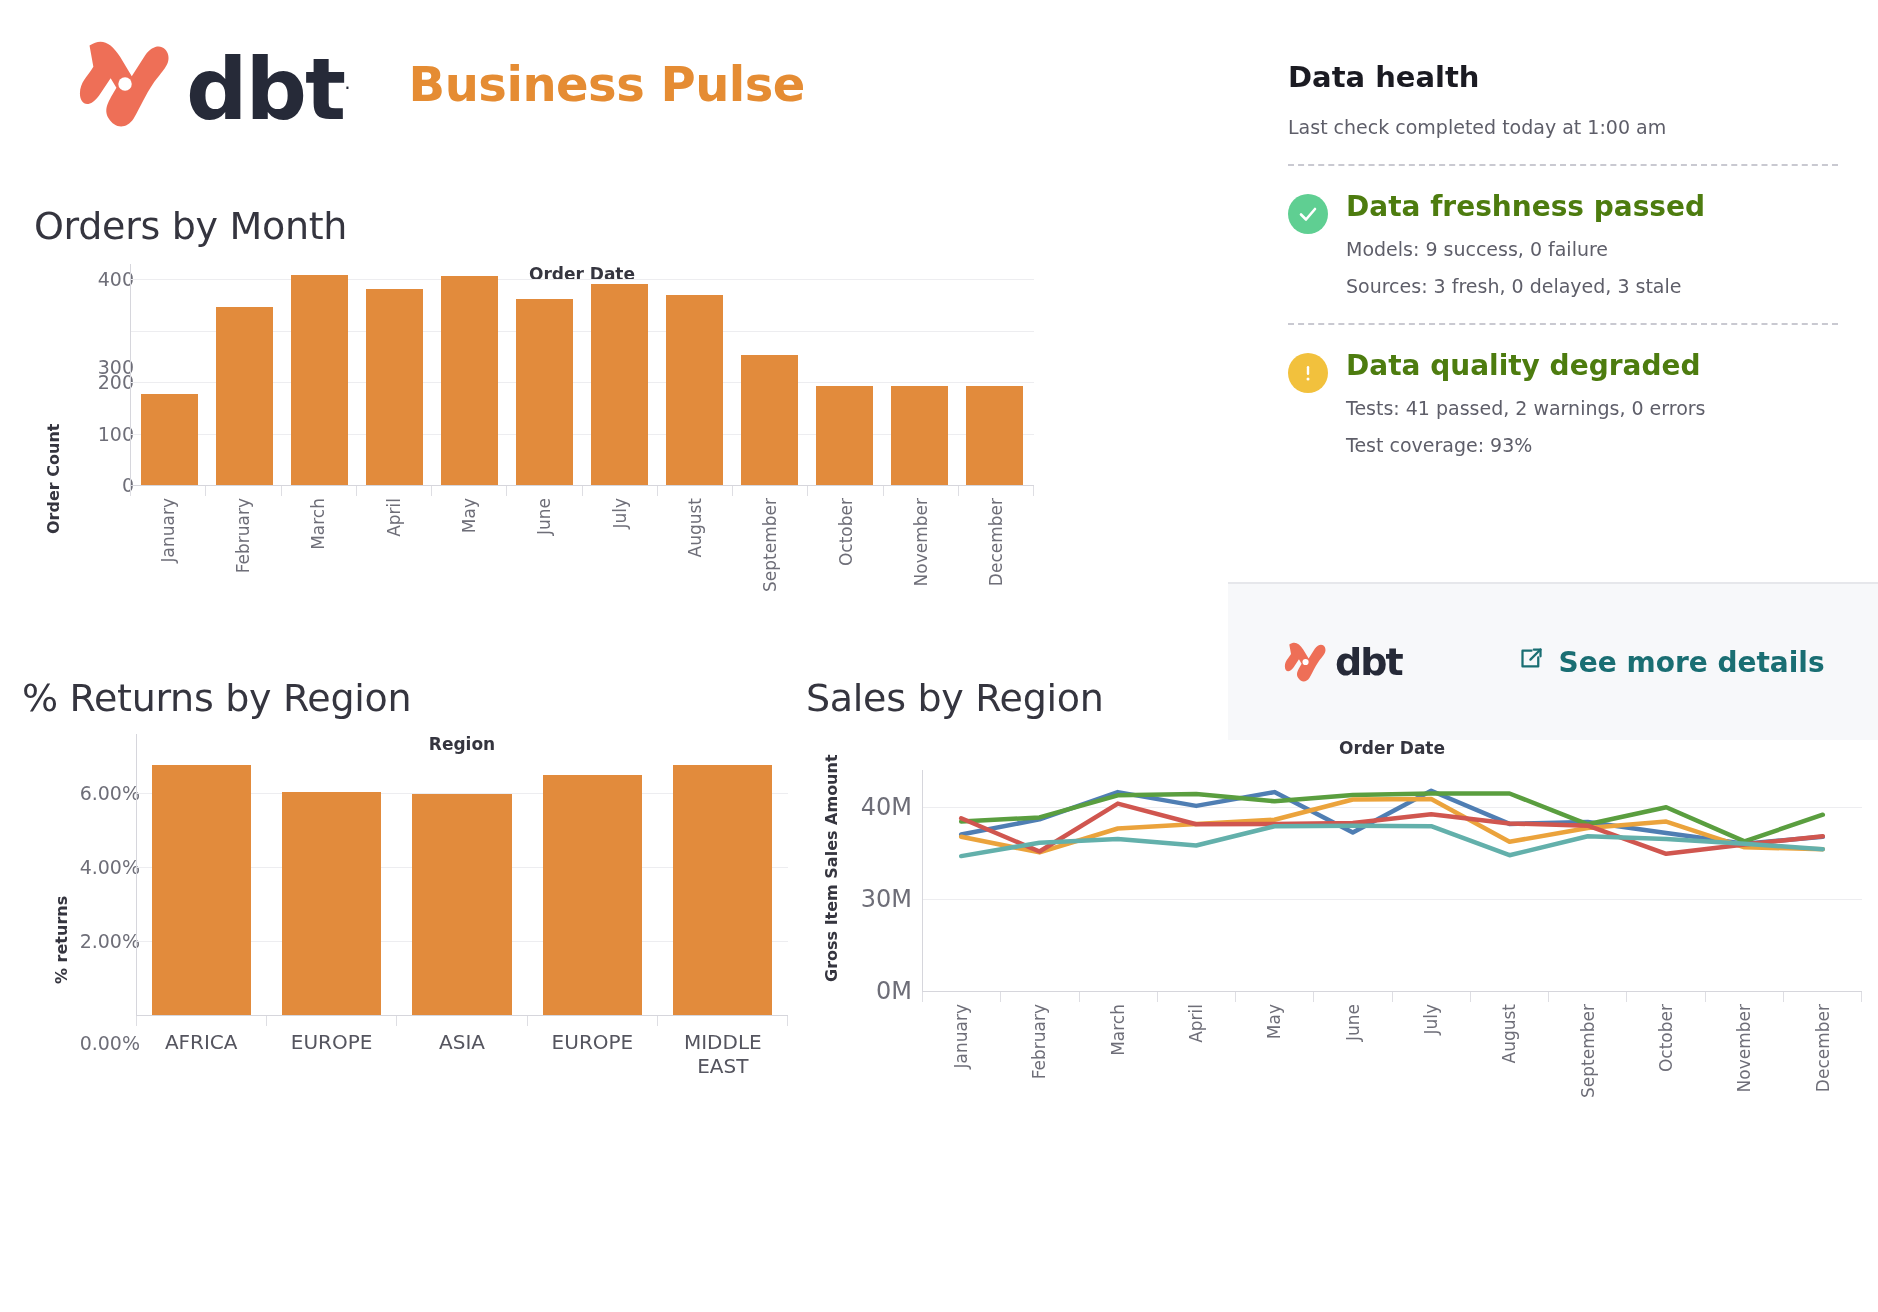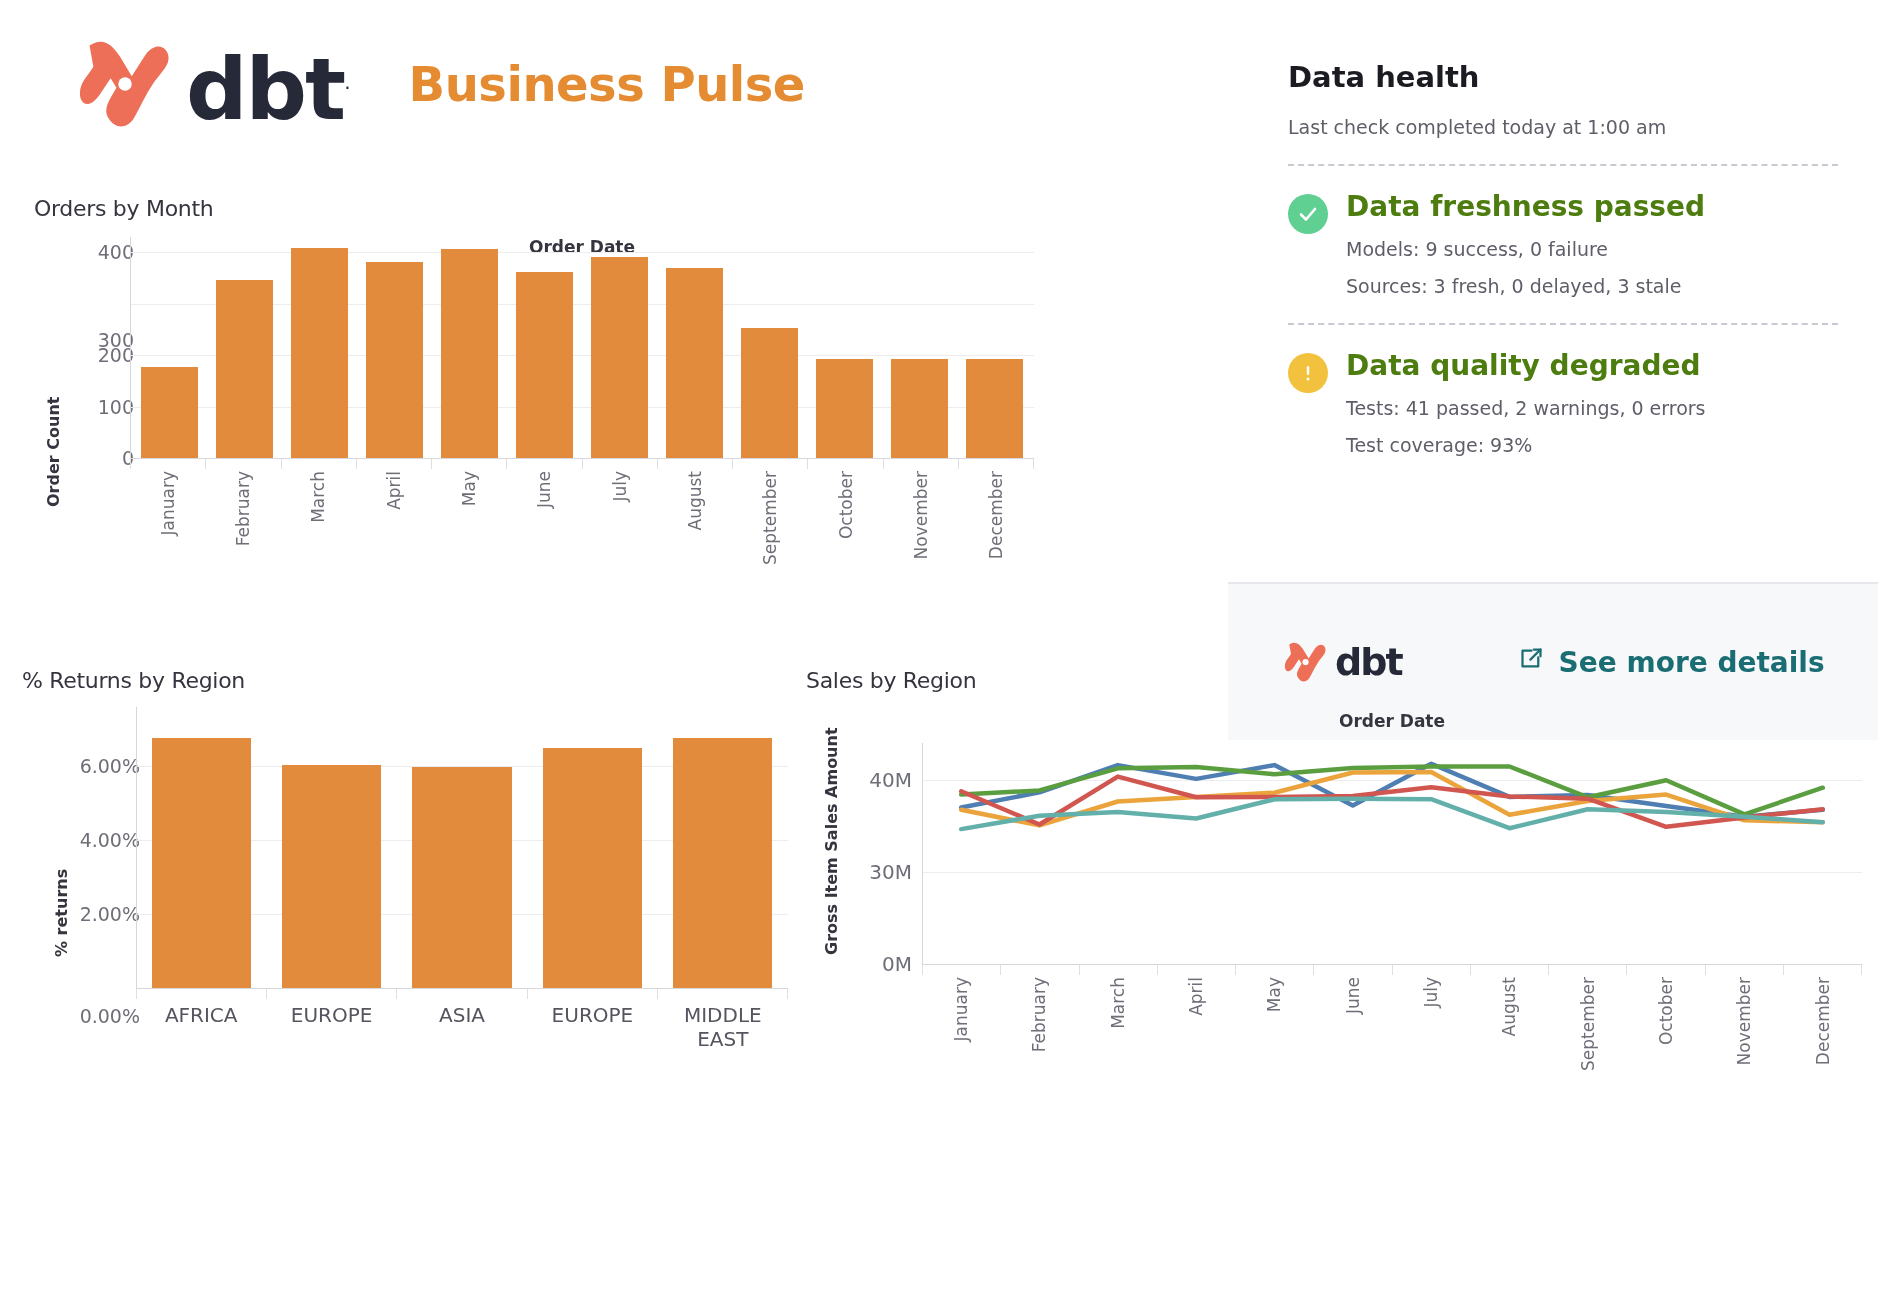--- a/index.html
+++ b/index.html
@@ -16,21 +16,21 @@
   
   #header { position: absolute; left: 78px; top: 36px; display: flex; align-items: center; gap: 60px; }
   .dbt-logo { display: flex; align-items: flex-end; gap: 12px; }
   .dbt-mark { width: 96px; height: 96px; flex: 0 0 auto; }
   .dbt-word { font-size: 86px; font-weight: 700; letter-spacing: -2px; color: #262a38;
               font-family: "DejaVu Sans", sans-serif; line-height: 1; position: relative; }
   .dbt-word .reg { font-size: 20px; vertical-align: super; font-weight: 400; }
   #page-title { font-size: 48px; font-weight: 700; color: #e58c33; letter-spacing: -0.5px; }
 
   
-  .section-title { font-size: 22px; font-weight: 400; color: #35353f; letter-spacing: -0.3px; }
+  .section-title { font-size: 38px; font-weight: 400; color: #35353f; letter-spacing: -0.3px; margin-top: 8px; }
 
   
   .chart-header { text-align: center; font-size: 17px; font-weight: 600; color: #35353f; }
   .axis-title-y {
     font-size: 16px; color: #35353f; font-weight: 600;
     writing-mode: vertical-rl; transform: rotate(180deg); white-space: nowrap;
   }
   .rot-label { font-size: 17px; color: #6e6e78; writing-mode: vertical-rl;
                transform: rotate(180deg); white-space: nowrap; }
 
@@ -96,21 +96,21 @@
   #returns-ticks-row .tk:first-child { border-left: 1px solid #dedee3; }
   #returns-xlabels { position: absolute; left: 114px; right: 24px; top: 296px; display: flex; }
   #returns-xlabels .xl { flex: 1 1 0; text-align: center; font-size: 20px; color: #55555f; }
 
   
   #sales-section { position: absolute; left: 806px; top: 668px; width: 1064px; }
   #sales-plot-wrap { position: relative; margin-top: 14px; height: 430px; }
   #sales-ytitle { position: absolute; left: 16px; top: 18px; height: 230px; }
   #sales-yticks { position: absolute; left: 40px; top: 36px; width: 76px; height: 220px; }
   #sales-yticks .yt { position: absolute; right: 10px; transform: translateY(-50%);
-                      font-size: 20px; color: #6e6e78; text-align: right; }
+                      font-size: 24px; color: #6e6e78; text-align: right; }
   #sales-plot { position: absolute; left: 116px; right: 8px; top: 36px; height: 221px;
                 border-left: 1px solid #d6d6dc; }
   #sales-svg { position: absolute; left: 116px; right: 8px; top: 36px; height: 221px; }
   #sales-baseline { position: absolute; left: 116px; right: 8px; top: 257px; height: 1px; background: #d6d6dc; }
   #sales-ticks-row { position: absolute; left: 116px; right: 8px; top: 258px; height: 10px; display: flex; }
   #sales-ticks-row .tk { flex: 1 1 0; border-right: 1px solid #dedee3; }
   #sales-ticks-row .tk:first-child { border-left: 1px solid #dedee3; }
   #sales-xlabels { position: absolute; left: 116px; right: 8px; top: 270px; height: 140px; display: flex; }
   #sales-xlabels .xl { flex: 1 1 0; display: flex; justify-content: center; align-items: flex-start; }
 </style>
@@ -300,20 +300,21 @@
         <path d="M20 4 L11 13"></path>
       </svg>
     </span>
     <span>See more details</span>
   </div>
 </div>
 
 <div id="returns-section">
   <div class="section-title">% Returns by Region</div>
   <div id="returns-plot-wrap">
+    <div class="chart-header" style="position:absolute;left:114px;right:24px;top:0;">Region</div>
     <div id="returns-ytitle" class="axis-title-y">% returns</div>
     <div id="returns-yticks">
         <div class="yt" style="top: 281px; margin-top: 28px;">0.00%</div>
         <div class="yt" style="top: 207.053px;">2.00%</div>
         <div class="yt" style="top: 133.105px;">4.00%</div>
         <div class="yt" style="top: 59.1579px;">6.00%</div>
       </div>
     <div id="returns-plot">
         <div class="gridline" style="top: 207.053px;"></div>
         <div class="gridline" style="top: 133.105px;"></div>

